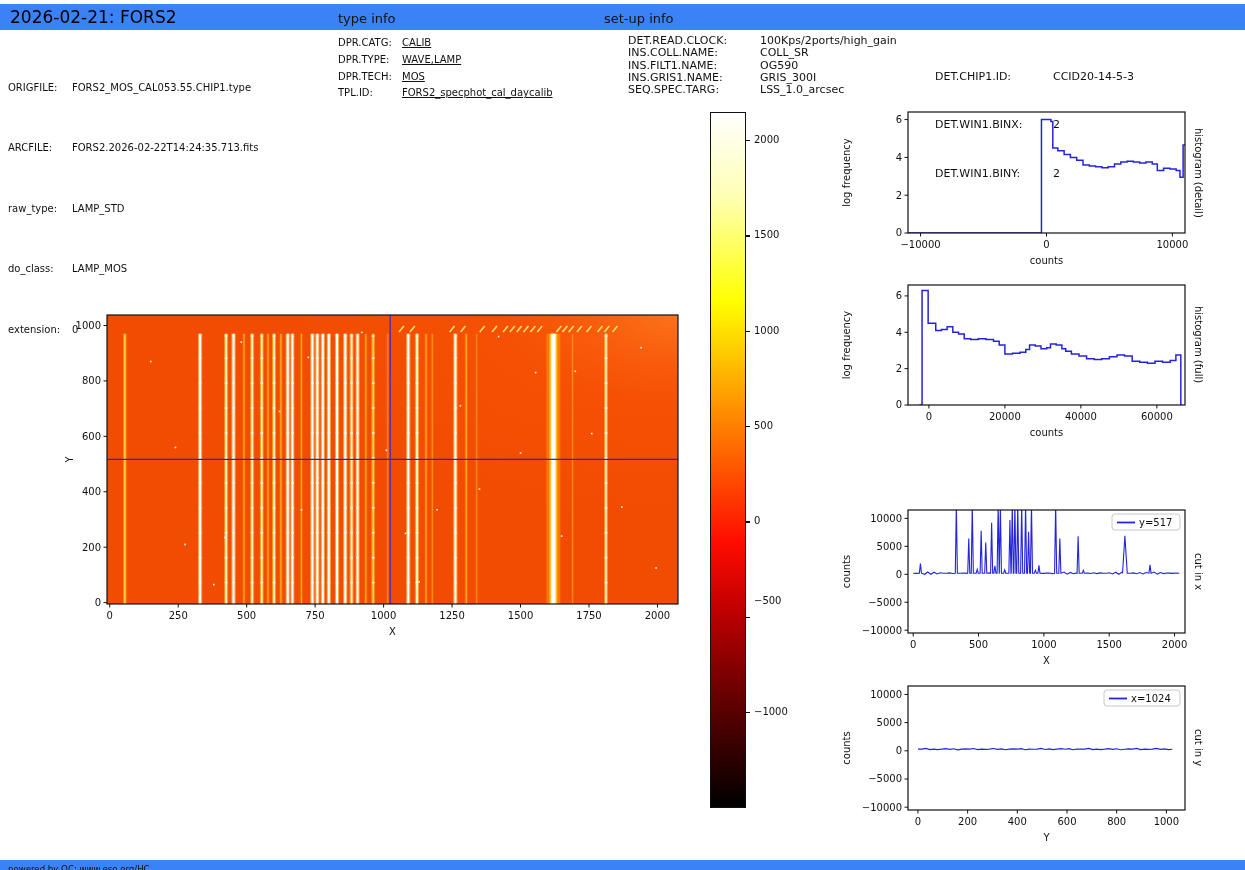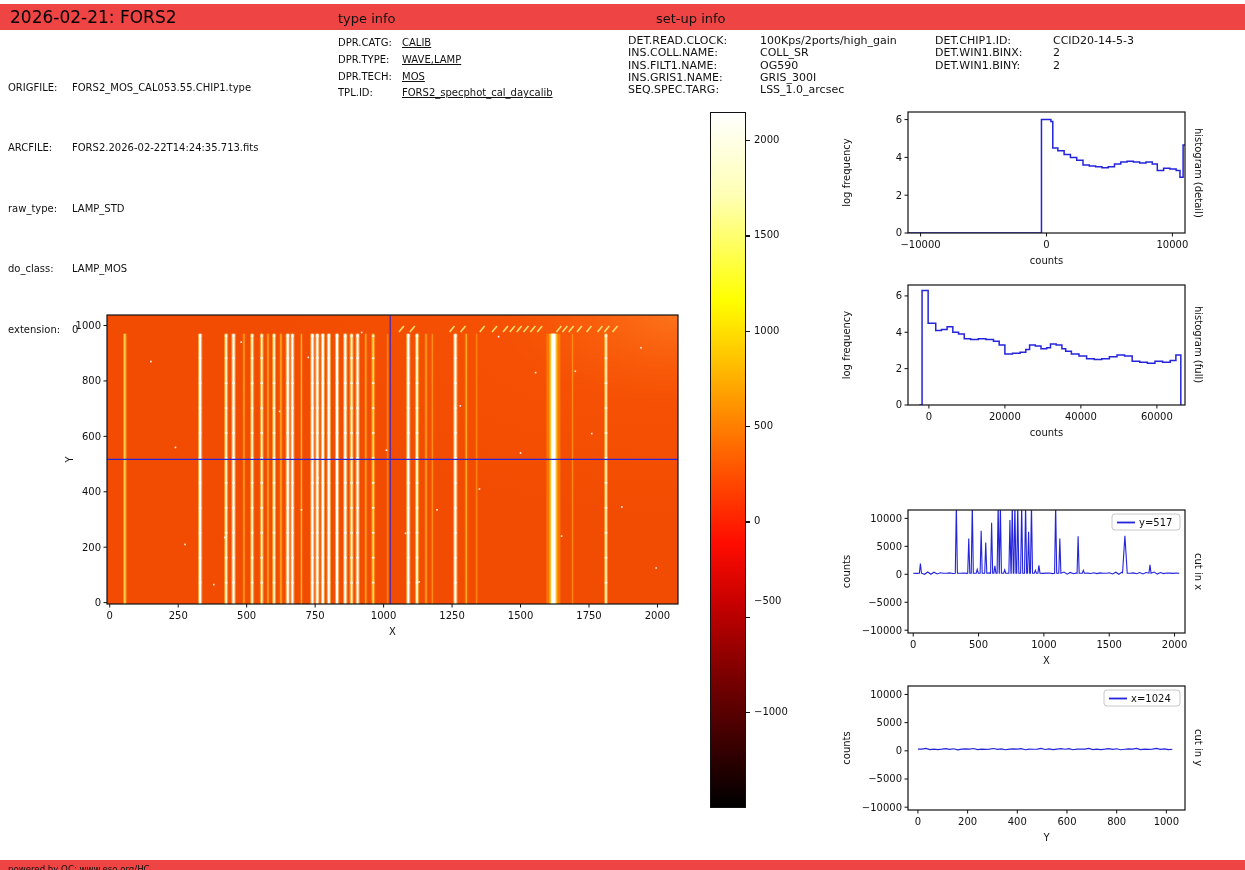--- a/index.html
+++ b/index.html
@@ -2,37 +2,37 @@
 <html><head>
 <meta charset="utf-8">
 <style>
   html,body{margin:0;padding:0;}
   body{
     width:1245px;height:870px;position:relative;overflow:hidden;
     background:#ffffff;
     font-family:"DejaVu Sans","Liberation Sans",sans-serif;
     color:#111;
   }
-  .bar{position:absolute;left:0;width:1245px;background:#ef4444;}
+  .bar{position:absolute;left:0;width:1245px;background:#3b82f6;}
   #header-bar{top:4px;height:26px;}
   #page-title{position:absolute;left:10px;top:3px;font-size:17px;color:#000;white-space:nowrap;}
   .section-heading{position:absolute;top:7px;font-size:13px;color:#111;white-space:nowrap;}
   #type-info-heading{left:338px;}
-  #setup-info-heading{left:656px;}
+  #setup-info-heading{left:604px;}
   .infoblock{position:absolute;font-size:10px;line-height:16.4px;white-space:nowrap;}
   .infoblock .lbl{display:inline-block;}
   #file-info{left:8px;top:36px;}
   #file-info .lbl{width:64px;margin-top:44px;}
   #type-info{left:338px;top:35px;line-height:16.8px;text-decoration:underline;}
   #type-info .lbl{width:64px;}
   .setupblock{position:absolute;top:35px;font-size:11px;line-height:12.3px;white-space:nowrap;}
   #setup-col1{left:628px;}
   #setup-col1 .lbl{display:inline-block;width:132px;}
   #setup-col2{left:935px;}
-  #setup-col2 .lbl{display:inline-block;width:118px;}
+  #setup-col2 .lbl{display:inline-block;width:118px;margin-top:36px;}
   #figure{position:absolute;left:0;top:0;width:1245px;height:870px;}
   .rlabel{
     position:absolute;width:16px;font-size:10px;color:#111;
     writing-mode:vertical-rl;display:flex;align-items:center;justify-content:center;
     white-space:nowrap;
   }
   #rlabel-h1{left:1190px;top:112px;height:121px;}
   #rlabel-h2{left:1190px;top:285px;height:120px;}
   #rlabel-cx{left:1190px;top:510px;height:123px;}
   #rlabel-cy{left:1190px;top:686px;height:124px;}

